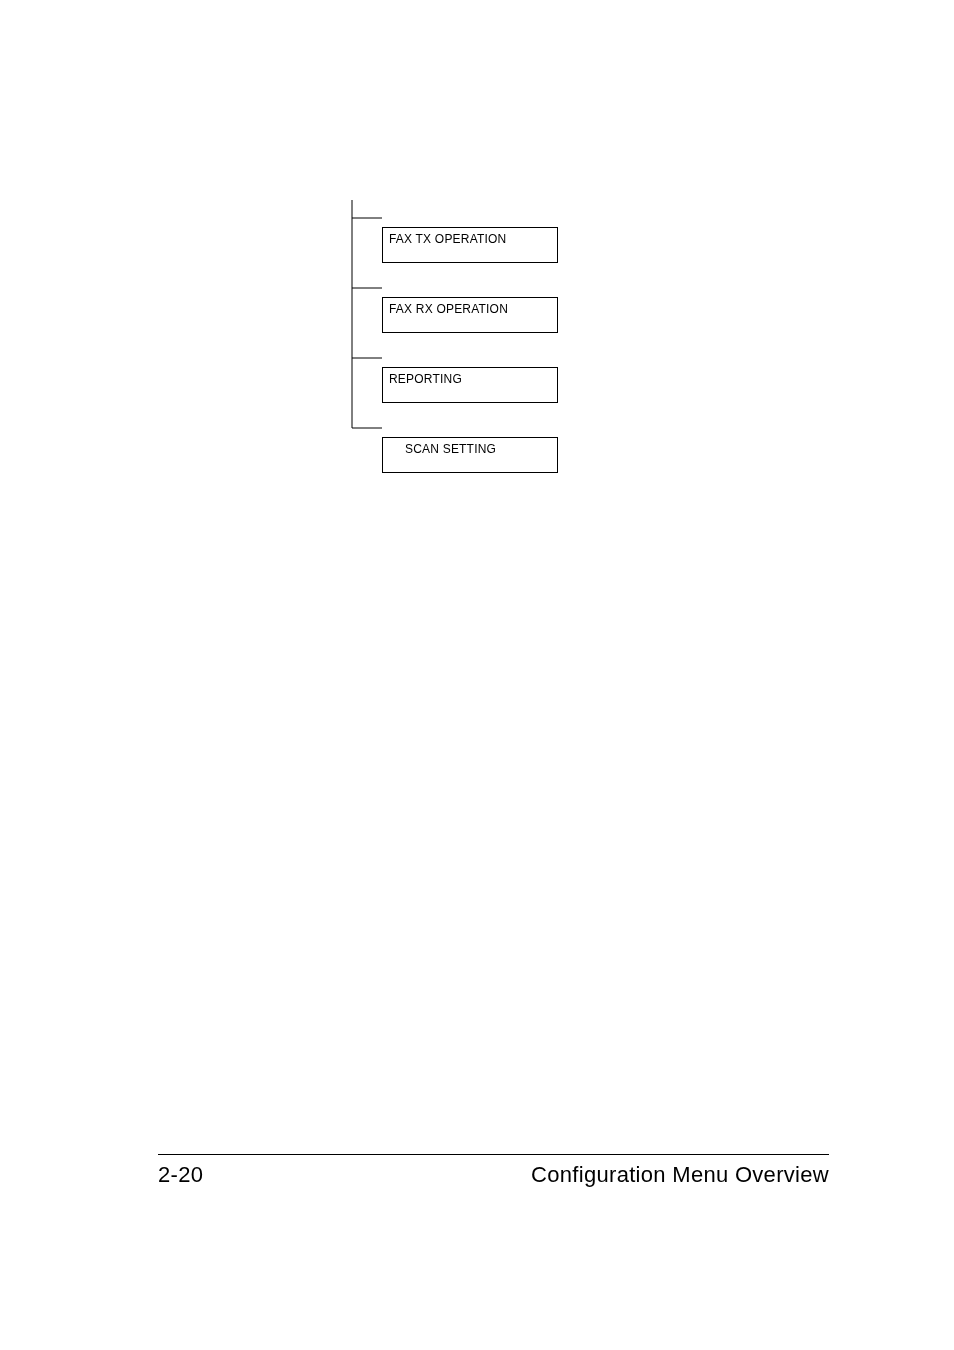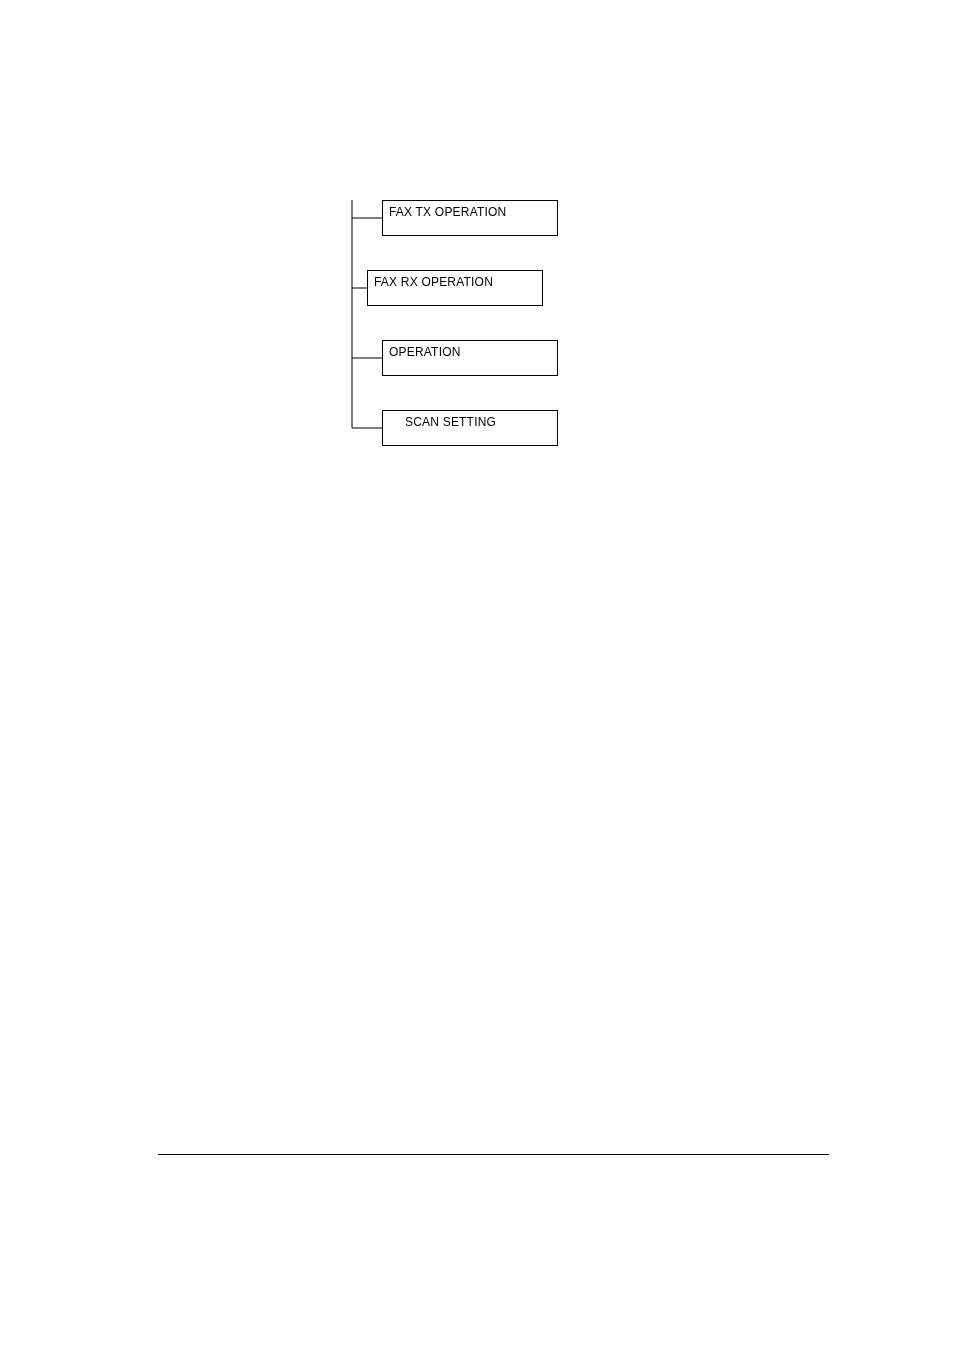--- a/index.html
+++ b/index.html
@@ -38,20 +38,21 @@
       position: absolute;
       border: 1px solid #000;
       width: 176px;
       height: 36px;
       padding: 4px 6px;
       font-size: 12px;
       background: #fff;
       display: flex;
       align-items: flex-start;
       letter-spacing: 0.2px;
+      margin-top: 27px;
     }
     .footer-rule {
       position: absolute;
       left: 158px;
       right: 125px;
       top: 1154px;
       height: 0;
       border-top: 1px solid #000;
     }
     .footer {
@@ -84,27 +85,31 @@
     <line x1="10" y1="18" x2="40" y2="18" stroke="#000" stroke-width="1"></line>
     <line x1="10" y1="88" x2="40" y2="88" stroke="#000" stroke-width="1"></line>
     <line x1="10" y1="158" x2="40" y2="158" stroke="#000" stroke-width="1"></line>
     <line x1="10" y1="228" x2="40" y2="228" stroke="#000" stroke-width="1"></line>
   </svg>
 
   <div class="tree-container">
     <div class="tree-item" style="left:40px; top:0px;">
       <span>FAX TX OPERATION</span>
     </div>
-    <div class="tree-item" style="left:25px; top:70px;">
+    <div class="tree-item" style="left:40px; top:70px;">
       <span>FAX RX OPERATION</span>
     </div>
     <div class="tree-item" style="left:40px; top:140px;">
-      <span>OPERATION</span>
+      <span>REPORTING</span>
     </div>
     <div class="tree-item" style="left:40px; top:210px;padding-left:22px;">
       <span>SCAN SETTING</span>
     </div>
   </div>
 
   <div class="footer-rule"></div>
 
+  <div class="footer">
+    <div class="footer-left">2-20</div>
+    <div class="footer-right">Configuration Menu Overview</div>
+  </div>
 
 </div>
 
 </body></html>

